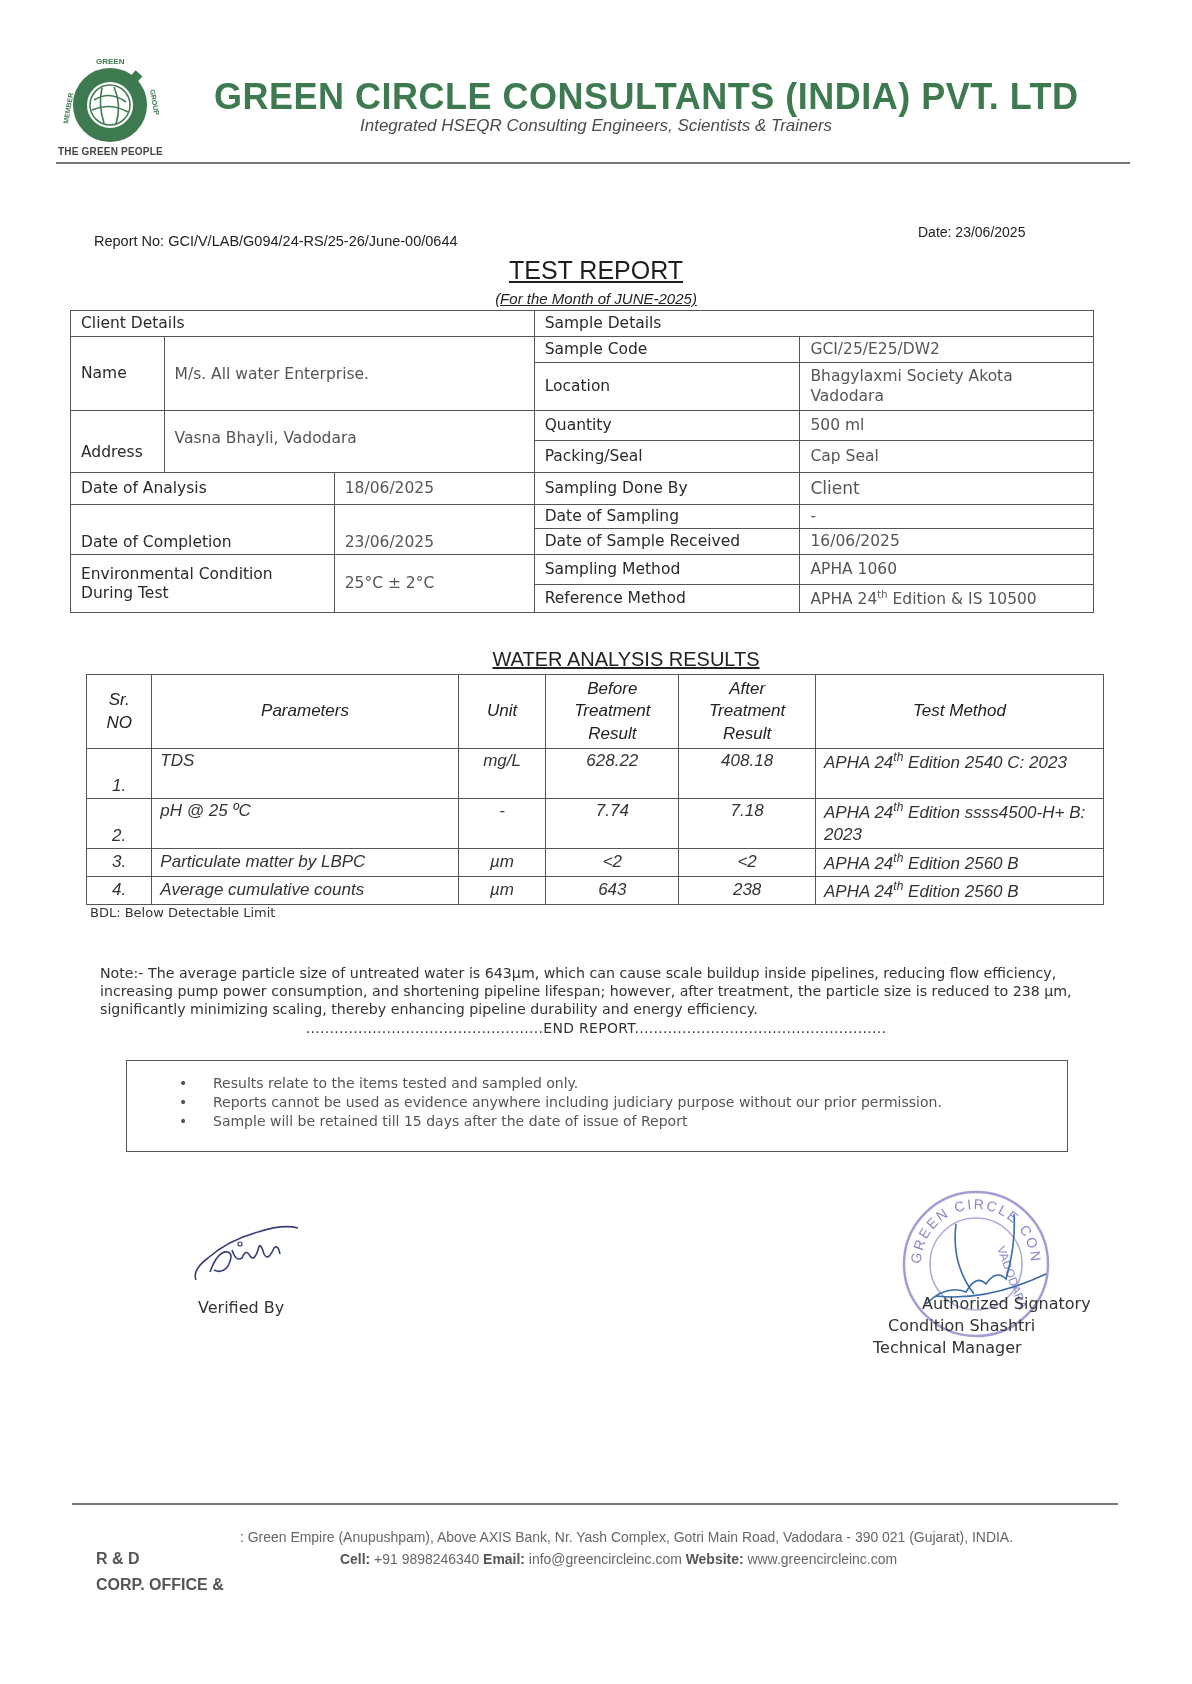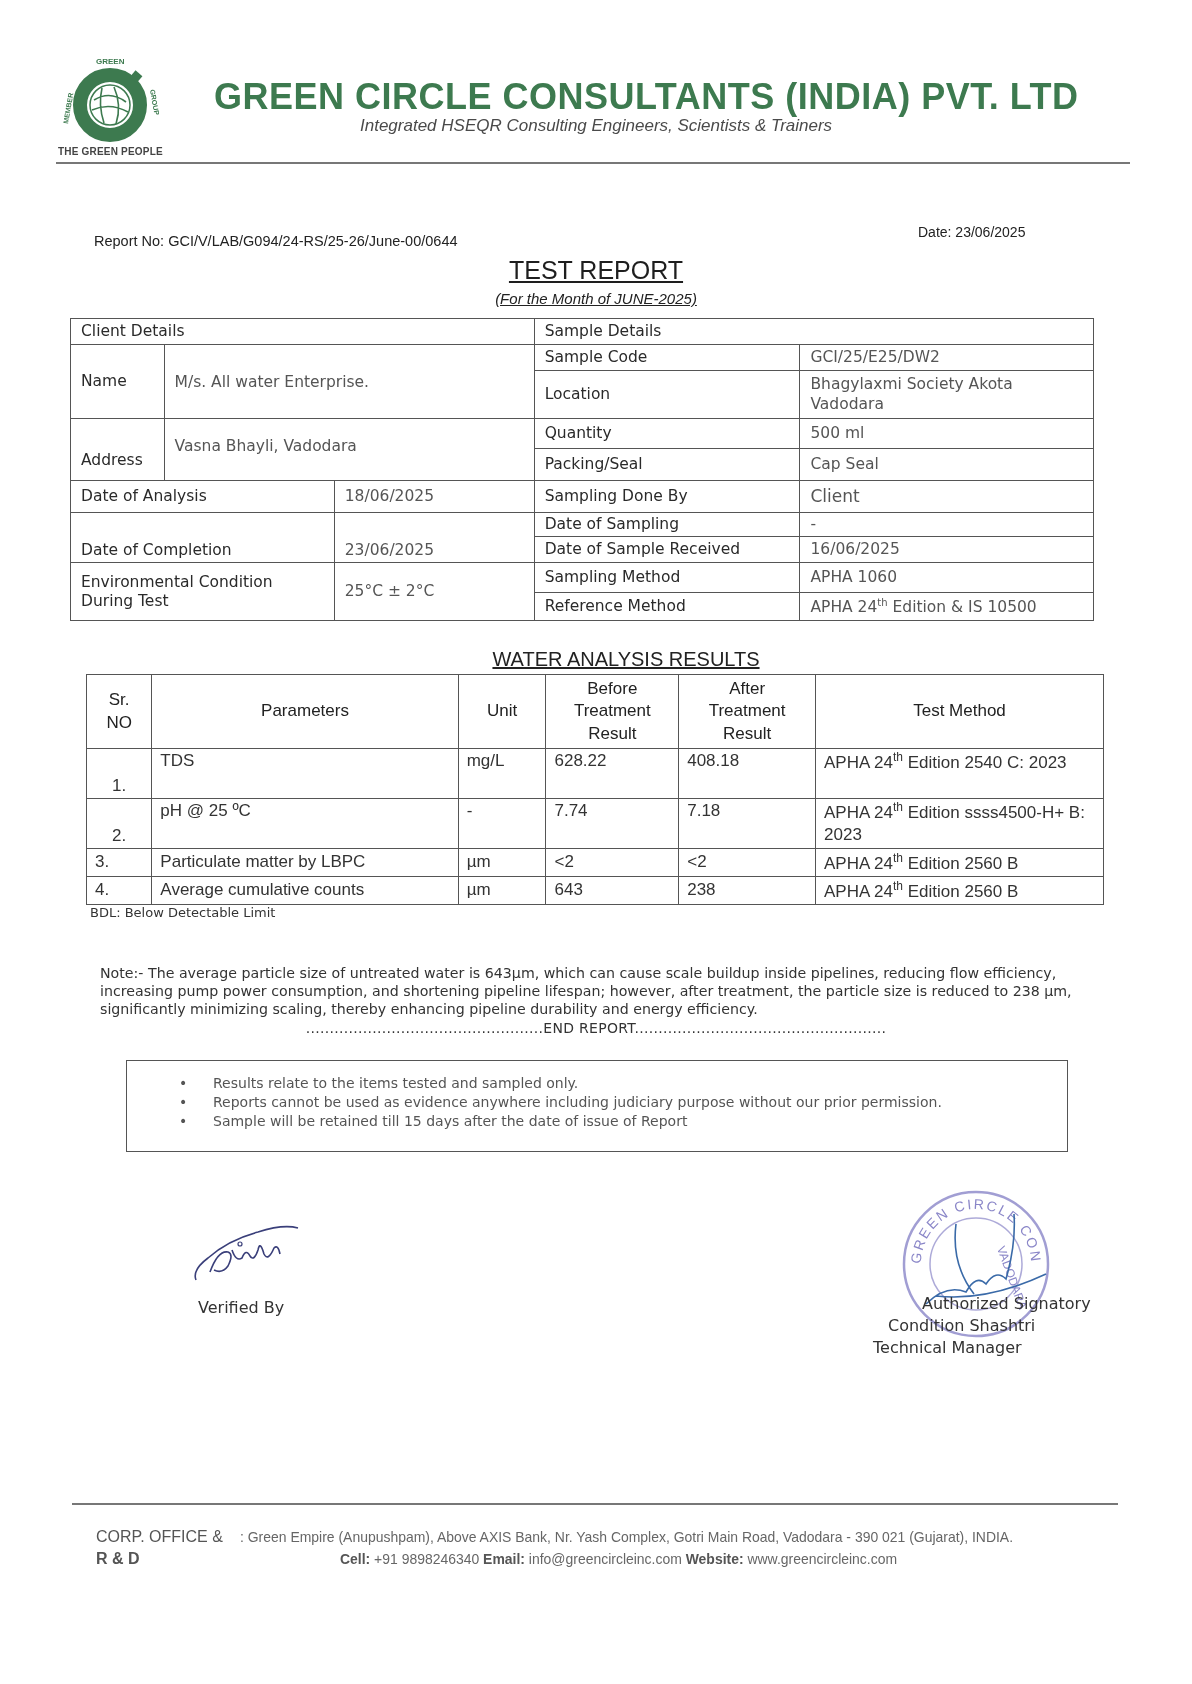--- a/index.html
+++ b/index.html
@@ -18,32 +18,32 @@
 
   .report-no { position: absolute; left: 94px; top: 233px; font-size: 14.5px; color: #222; font-family: "Liberation Sans Narrow", "Liberation Sans", sans-serif; }
   .report-date { position: absolute; left: 918px; top: 224px; font-size: 14px; color: #222; font-family: "Liberation Sans", sans-serif; }
   .title { position: absolute; left: 0; width: 1192px; top: 256px; text-align: center; font-family: "Liberation Sans", sans-serif; font-size: 25px; color: #1e1e1e; }
   .title span { text-decoration: underline; }
   .subtitle { position: absolute; left: 0; width: 1192px; top: 290px; text-align: center; font-family: "Liberation Sans", sans-serif; font-size: 15px; color: #222; }
   .subtitle span { text-decoration: underline; font-style: italic; }
 
   
   table { border-collapse: collapse; }
-  .details { position: absolute; left: 70px; top: 318px; width: 1024px; font-size: 15.5px; color: #333; }
+  .details { position: absolute; left: 70px; top: 310px; width: 1024px; font-size: 15.5px; color: #333; }
   .details td { border: 1.5px solid #555; padding: 2px 10px; vertical-align: middle; line-height: 1.25; }
   .details .lbl { color: #2a2a2a; }
   .details .val { color: #555; font-size: 15.5px; }
 
   .results-heading { position: absolute; left: 0; width: 1192px; top: 648px; text-align: center; font-family: "Liberation Sans", sans-serif; font-size: 20px; color: #222; }
   .results-heading span { text-decoration: underline; padding-left: 60px; }
 
-  .results { position: absolute; left: 86px; top: 674px; width: 1018px; font-family: "Liberation Sans", sans-serif; font-size: 17px; color: #333; }
+  .results { position: absolute; left: 86px; top: 674px; width: 1018px; font-family: "Liberation Sans", sans-serif; font-size: 17px; color: #333; font-style: italic; }
   .results th, .results td { border: 1.5px solid #555; padding: 1px 8px; line-height: 1.3; }
   .results th { font-weight: normal; text-align: center; color: #222; }
-  .results td.c { }
+  .results td.c { text-align: center; }
   .results td.sr { text-align: center; vertical-align: bottom; }
   .results td.param { vertical-align: top; }
   .results td.method { vertical-align: top; }
   .results sup { font-size: 12px; }
 
   .bdl { position: absolute; left: 90px; top: 905px; font-size: 13px; color: #333; }
 
   .note { position: absolute; left: 100px; top: 964px; width: 1000px; font-size: 14.2px; line-height: 18px; color: #333; }
   .end-report { position: absolute; left: 0; width: 1192px; top: 1020px; text-align: center; font-size: 14px; color: #333; letter-spacing: 0.3px; }
 
@@ -54,21 +54,21 @@
 
   .verified-sig { position: absolute; left: 188px; top: 1210px; width: 120px; height: 80px; }
   .verified-by { position: absolute; left: 198px; top: 1298px; font-size: 16px; color: #333; }
 
   .stamp { position: absolute; left: 896px; top: 1184px; width: 160px; height: 160px; }
   .auth1 { position: absolute; left: 878px; top: 1294px; font-size: 16px; color: #333; margin-left: 44px; }
   .auth2 { position: absolute; left: 888px; top: 1316px; font-size: 16px; color: #333; }
   .auth3 { position: absolute; left: 873px; top: 1338px; font-size: 16px; color: #333; }
 
   .hr-bottom { position: absolute; left: 72px; top: 1503px; width: 1046px; height: 2px; background: #777; }
-  .footer-l1 { position: absolute; left: 96px; top: 1528px; font-family: "Liberation Sans", sans-serif; font-weight: normal; font-size: 16px; color: #555; }
+  .footer-l1 { position: absolute; left: 96px; top: 1576px; font-family: "Liberation Sans", sans-serif; font-weight: bold; font-size: 16px; color: #555; }
   .footer-l2 { position: absolute; left: 96px; top: 1550px; font-family: "Liberation Sans", sans-serif; font-weight: bold; font-size: 16px; color: #555; }
   .footer-addr { position: absolute; left: 240px; top: 1528px; font-family: "Liberation Sans", sans-serif; font-size: 15px; color: #666; white-space: nowrap; transform: scaleX(0.93); transform-origin: left; }
   .footer-contact { position: absolute; left: 340px; top: 1550px; font-family: "Liberation Sans", sans-serif; font-size: 15px; color: #666; white-space: nowrap; transform: scaleX(0.93); transform-origin: left; }
   .footer-contact b { color: #555; }
 </style>
 </head>
 <body>
 
 <div class="page">
 

